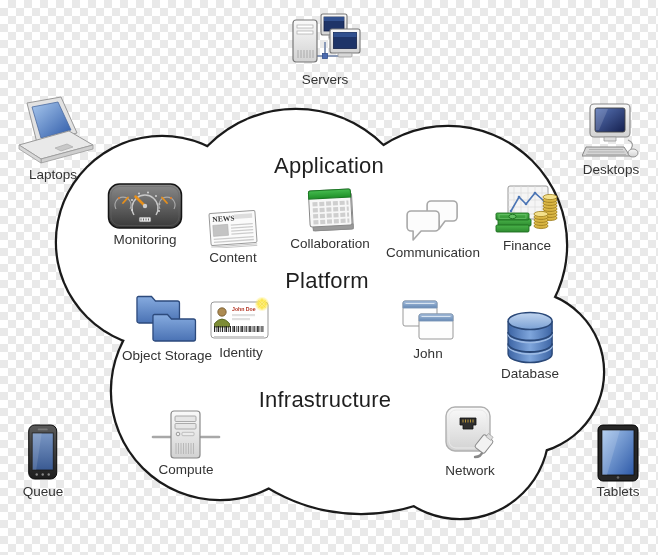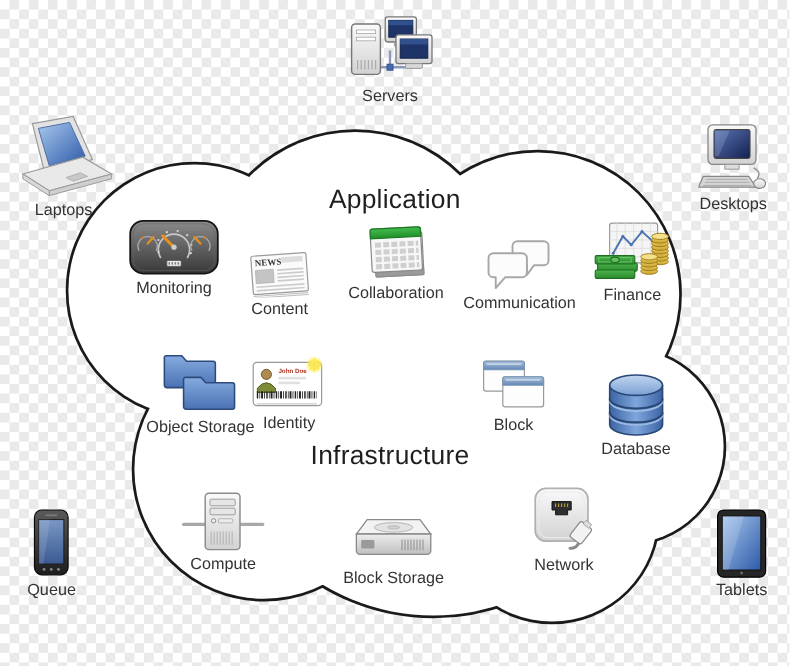--- a/index.html
+++ b/index.html
@@ -119,21 +119,22 @@
         <circle cx="448" cy="245" r="118"></circle>
       <circle cx="522" cy="372" r="81"></circle>
         <circle cx="460" cy="430" r="88"></circle>
       <circle cx="361" cy="335" r="178"></circle>
         <circle cx="220" cy="391" r="108"></circle>
       <circle cx="162" cy="242" r="105"></circle>
     </g>
   </svg>
 
   <div class="layer-title" style="left:329px;top:166px">Application</div>
-  <div class="layer-title" style="left:325px;top:380px">Infrastructure</div>
+  <div class="layer-title" style="left:327px;top:281px">Platform</div>
+  <div class="layer-title" style="left:325px;top:400px">Infrastructure</div>
 
   <div class="item" style="left:325px;top:12px">
     <svg width="72" height="58" viewBox="0 0 72 58">
       <path d="M28,44 H58 M36,44 V30" stroke="#8a9ab8" stroke-width="2" fill="none"></path>
       <rect x="33.5" y="41.5" width="5" height="5" fill="#4a6ab0" stroke="#33508c" stroke-width=".8"></rect>
       <rect x="4" y="8" width="24" height="42" rx="3" fill="url(#gGray)" stroke="#777" stroke-width="1.2"></rect>
       <rect x="8" y="13" width="16" height="3" fill="#fff" stroke="#aaa" stroke-width=".7"></rect>
       <rect x="8" y="19" width="16" height="3" fill="#fff" stroke="#aaa" stroke-width=".7"></rect>
       <path d="M9,38v8 M12,38v8 M15,38v8 M18,38v8 M21,38v8 M24,38v8" stroke="#aaa" stroke-width="1" fill="none"></path>
       <rect x="32" y="2" width="26" height="21" rx="2" fill="url(#gGray)" stroke="#777" stroke-width="1.1"></rect>
@@ -331,21 +332,21 @@
 
   <div class="item" style="left:428px;top:298px">
     <svg width="56" height="46" viewBox="0 0 56 46">
       <rect x="3" y="3" width="34" height="25" rx="2" fill="#fdfdfd" stroke="#999"></rect>
       <path d="M3,10 v-5 a2,2 0 0 1 2,-2 h30 a2,2 0 0 1 2,2 v5 z" fill="url(#gTitle)" stroke="#7a96b8" stroke-width=".9"></path>
       <path d="M5.5,5.5h29" stroke="#d8e4f0" stroke-width="1"></path>
       <rect x="19" y="16" width="34" height="25" rx="2" fill="#fdfdfd" stroke="#999"></rect>
       <path d="M19,23 v-5 a2,2 0 0 1 2,-2 h30 a2,2 0 0 1 2,2 v5 z" fill="url(#gTitle)" stroke="#7a96b8" stroke-width=".9"></path>
       <path d="M21.5,18.5h29" stroke="#d8e4f0" stroke-width="1"></path>
     </svg>
-    <div class="lbl">Block</div>
+    <div class="lbl">John</div>
   </div>
 
   <div class="item" style="left:530px;top:308px">
     <svg width="54" height="56" viewBox="0 0 54 56">
       <path d="M5,13 L5,46 A22,8.5 0 0 0 49,46 L49,13" fill="url(#gDbBody)" stroke="#2a4878" stroke-width="1.4"></path>
       <path d="M5,26 A22,8.5 0 0 0 49,26" stroke="#9cbae4" stroke-width="1.6" fill="none"></path>
       <path d="M5,24 A22,8.5 0 0 0 49,24" stroke="#2a4878" stroke-width="1.8" fill="none"></path>
       <path d="M5,37.5 A22,8.5 0 0 0 49,37.5" stroke="#9cbae4" stroke-width="1.6" fill="none"></path>
       <path d="M5,35.5 A22,8.5 0 0 0 49,35.5" stroke="#2a4878" stroke-width="1.8" fill="none"></path>
       <ellipse cx="27" cy="13" rx="22" ry="8.5" fill="url(#gDbTop)" stroke="#2a4878" stroke-width="1.4"></ellipse>
@@ -362,31 +363,20 @@
       <rect x="20" y="3" width="29" height="47" rx="3" fill="url(#gGray)" stroke="#8a8a8a" stroke-width="1.2"></rect>
       <rect x="24" y="8" width="21" height="5.5" rx="1" fill="#e6e6e6" stroke="#9a9a9a" stroke-width=".8"></rect>
       <rect x="24" y="15.5" width="21" height="5.5" rx="1" fill="#e6e6e6" stroke="#9a9a9a" stroke-width=".8"></rect>
       <circle cx="27" cy="26" r="1.8" fill="#f0f0f0" stroke="#888" stroke-width=".8"></circle>
       <rect x="31" y="24.3" width="12" height="3.4" rx=".8" fill="#ececec" stroke="#aaa" stroke-width=".7"></rect>
       <path d="M25,35v11 M27.5,35v11 M30,35v11 M32.5,35v11 M35,35v11 M37.5,35v11 M40,35v11 M42.5,35v11" stroke="#b8b8b8" stroke-width="1"></path>
     </svg>
     <div class="lbl">Compute</div>
   </div>
 
-  <div class="item" style="left:328px;top:430px">
-    <svg width="70" height="42" viewBox="0 0 70 42">
-      <polygon points="13,3 57,3 66,15 4,15" fill="#f3f3f3" stroke="#8a8a8a" stroke-width="1.1"></polygon>
-      <ellipse cx="35" cy="9.5" rx="16" ry="4" fill="#e2e2e2" stroke="#b5b5b5" stroke-width=".8"></ellipse>
-      <ellipse cx="35" cy="9.5" rx="5" ry="1.4" fill="#d0d0d0" stroke="#b0b0b0" stroke-width=".6"></ellipse>
-      <path d="M4,15 h62 v14 a3,3 0 0 1 -3,3 h-56 a3,3 0 0 1 -3,-3 z" fill="url(#gHdd)" stroke="#8a8a8a" stroke-width="1.1"></path>
-      <rect x="8" y="20" width="11" height="7" rx="1" fill="#9a9a9a"></rect>
-      <path d="M42,19.5v9 M44.5,19.5v9 M47,19.5v9 M49.5,19.5v9 M52,19.5v9 M54.5,19.5v9 M57,19.5v9 M59.5,19.5v9" stroke="#999" stroke-width="1"></path>
-    </svg>
-    <div class="lbl">Block Storage</div>
-  </div>
 
   <div class="item" style="left:470px;top:405px">
     <svg width="62" height="56" viewBox="0 0 62 56">
       <rect x="7" y="2" width="44" height="44" rx="9" fill="url(#gGray)" stroke="#b0b0b0" stroke-width="1.4"></rect>
       <rect x="10" y="5" width="38" height="38" rx="7" fill="none" stroke="#eaeaea" stroke-width="1"></rect>
       <path d="M21,13 h16 v7 h-3 v4 h-10 v-4 h-3 z" fill="#2e2e2e" stroke="#111" stroke-width=".8"></path>
       <path d="M24,14.5v3 M26.5,14.5v3 M29,14.5v3 M31.5,14.5v3 M34,14.5v3" stroke="#caa23a" stroke-width=".9"></path>
       <path d="M36,52 q6,0 8,-6" stroke="#888" stroke-width="2.4" fill="none" stroke-linecap="round"></path>
       <g transform="rotate(38 45 39)">
         <rect x="39" y="31" width="12" height="16" rx="2" fill="#f2f2f2" stroke="#8a8a8a"></rect>

